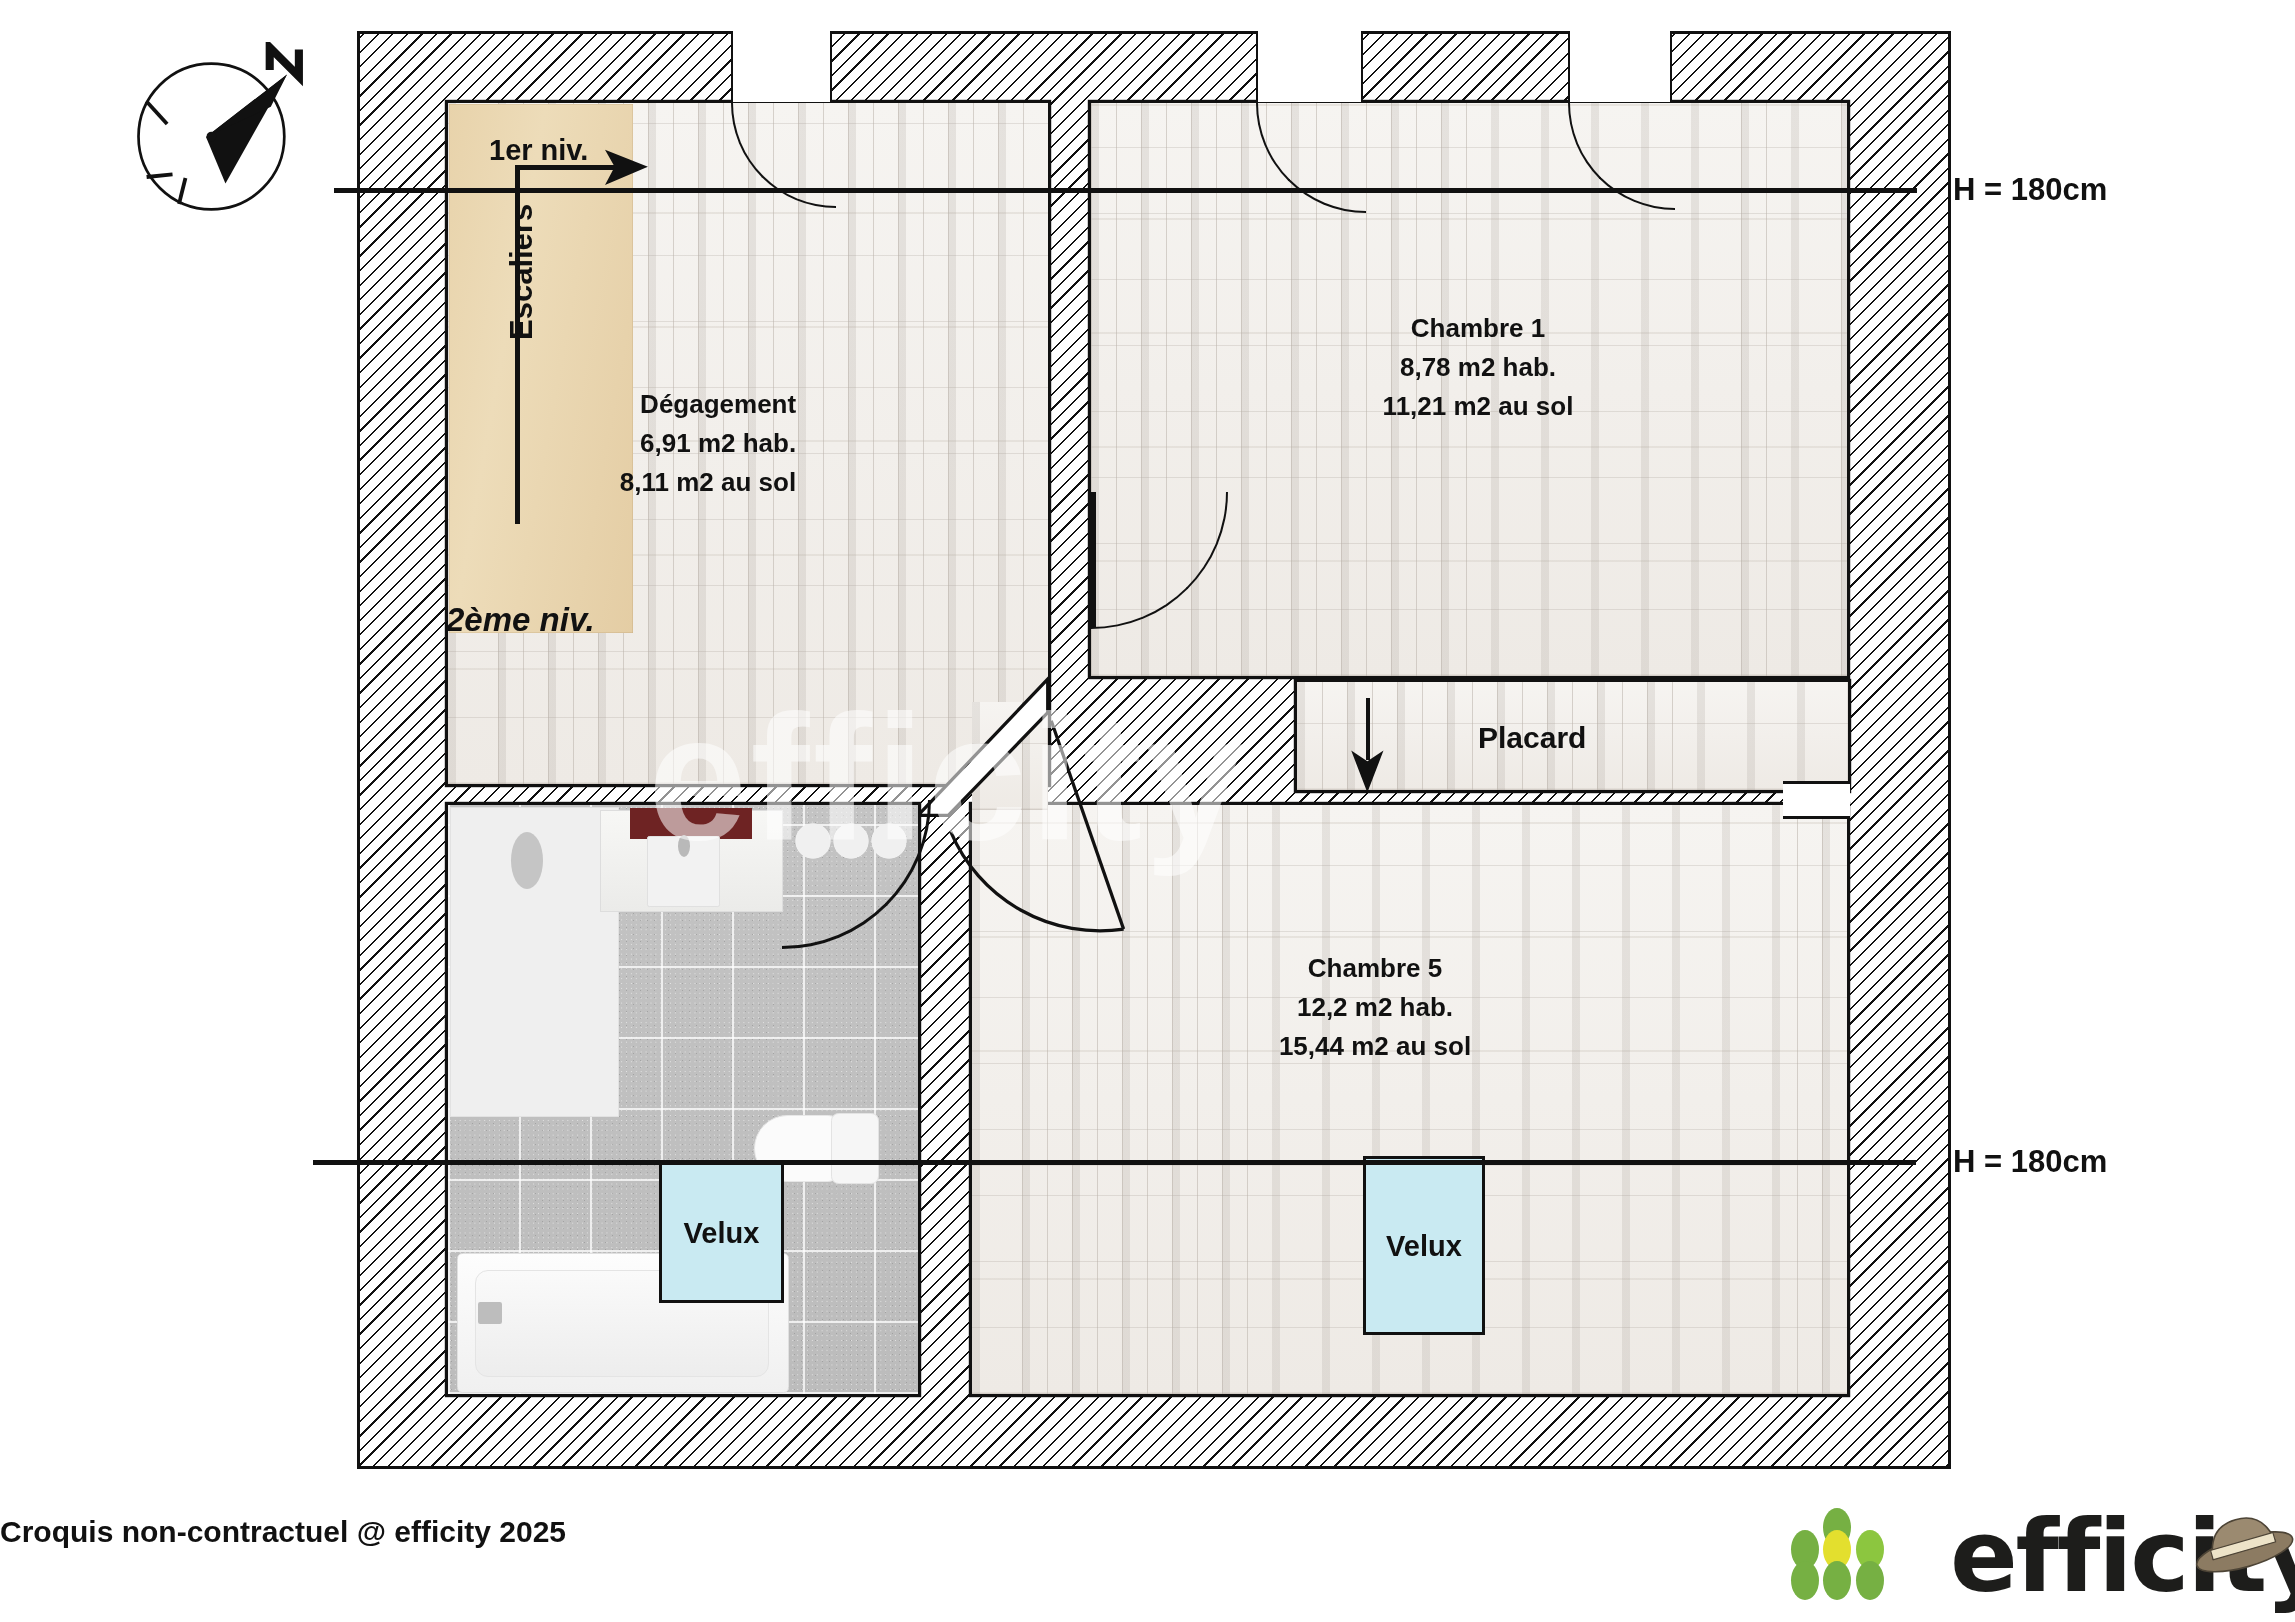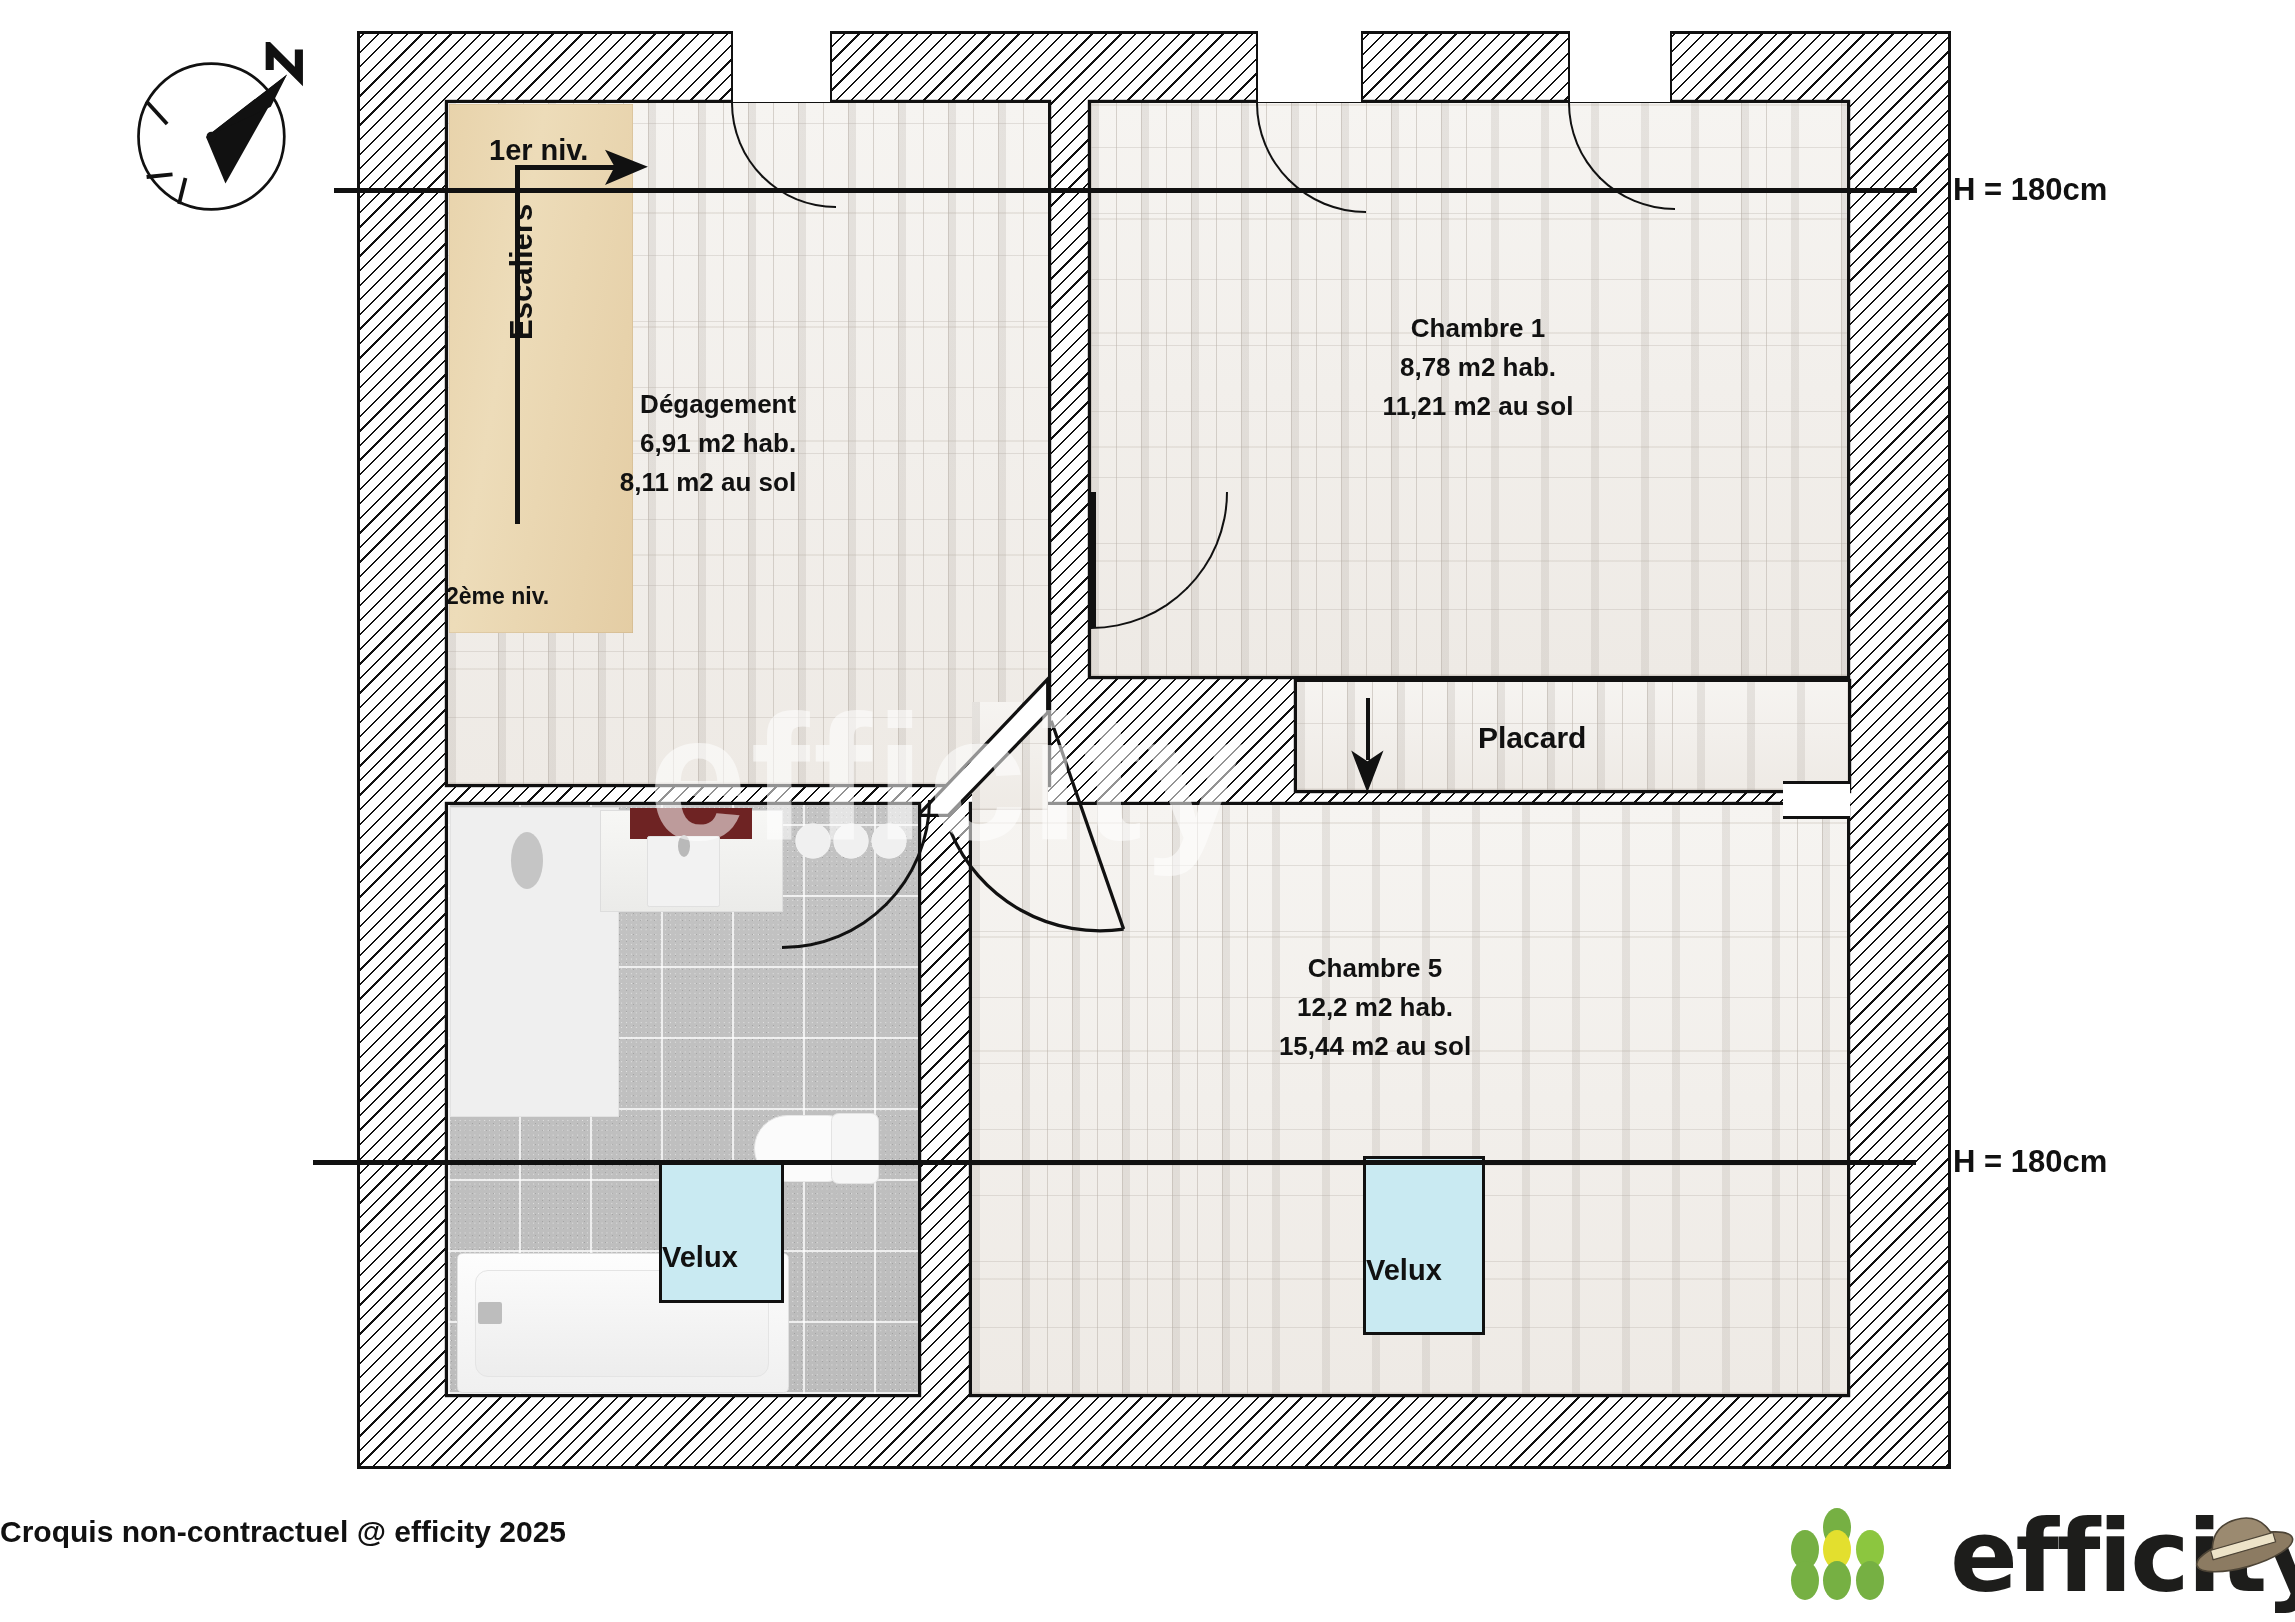--- a/index.html
+++ b/index.html
@@ -74,21 +74,21 @@
   .hline{position:absolute;height:4.9px;background:#111;}
   .htext{position:absolute;font-size:31px;font-weight:bold;color:#111;white-space:nowrap;}
 
   
   .roomlabel{font-size:26px;}
   .roomlabel div{margin:3.2px 0;}
 
   
   .velux{position:absolute;background:#c9eaf2;border:3.8px solid #111;}
   .velux span{position:absolute;left:0;right:0;top:50%;transform:translateY(-50%);
-    text-align:left;font-size:29px;font-weight:bold;color:#111;margin-top:24px;}
+    text-align:center;font-size:29px;font-weight:bold;color:#111;}
 
   
   .caption{position:absolute;width:100%;font-weight:bold;
     color:#111;font-size:30px;}
 
   
   #logo{position:absolute;left:1791px;top:1507px;width:497px;height:108px;}
   .dot{position:absolute;border-radius:50%;width:28px;height:39px;}
   #logoword{position:absolute;left:159px;top:-8.6px;font-size:100px;font-weight:bold;
     color:#1d1d1b;letter-spacing:-2.2px;font-family:"DejaVu Sans",sans-serif;}
@@ -153,21 +153,21 @@
 
   <div class="abs" style="left:515px;top:165px;width:113px;height:4.9px;background:#111;"></div>
   <svg class="abs" style="left:605px;top:142px;width:59px;height:54px;" viewBox="0 0 110 100" width="59" height="54">
     <polygon points="0,14 80,46 0,80 18,46" fill="#111"></polygon>
   </svg>
 
   <div class="lbl" style="left:489px;top:130px;font-size:29px;">1er niv.</div>
 
   <div class="lbl" style="left:501px;top:340px;font-size:31px;transform:rotate(-90deg);transform-origin:left top;">Escaliers</div>
 
-  <div class="lbl" style="left:446px;top:581px;font-size:23px;">2ème niv.</div>
+  <div class="lbl" style="left:446px;top:597px;font-size:33px;font-style:italic;">2ème niv.</div>
 
   <div class="opening" style="left:731px;top:31px;width:97px;height:71px;"></div>
   <div class="opening" style="left:1256px;top:31px;width:103px;height:71px;"></div>
   <div class="opening" style="left:1568px;top:31px;width:100px;height:71px;"></div>
 
   <div class="swing" style="left:731px;top:103px;width:103px;height:103px;
               border:0;border-left:2.7px solid #111;border-bottom:2.7px solid #111;
               border-radius:0 0 0 100%;"></div>
   <div class="swing" style="left:1256px;top:103px;width:108px;height:108px;
               border:0;border-left:2.7px solid #111;border-bottom:2.7px solid #111;

